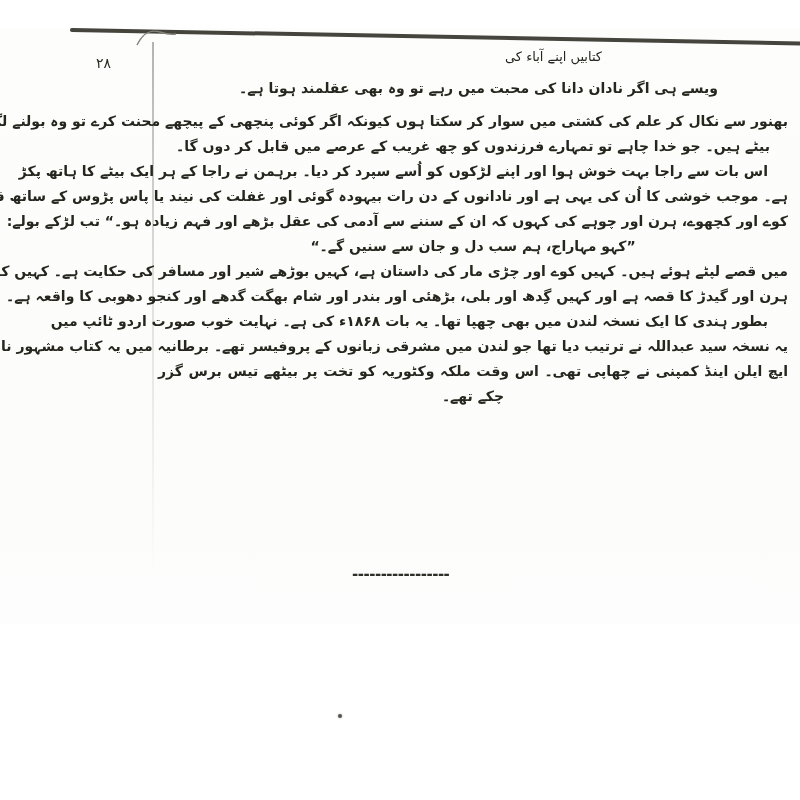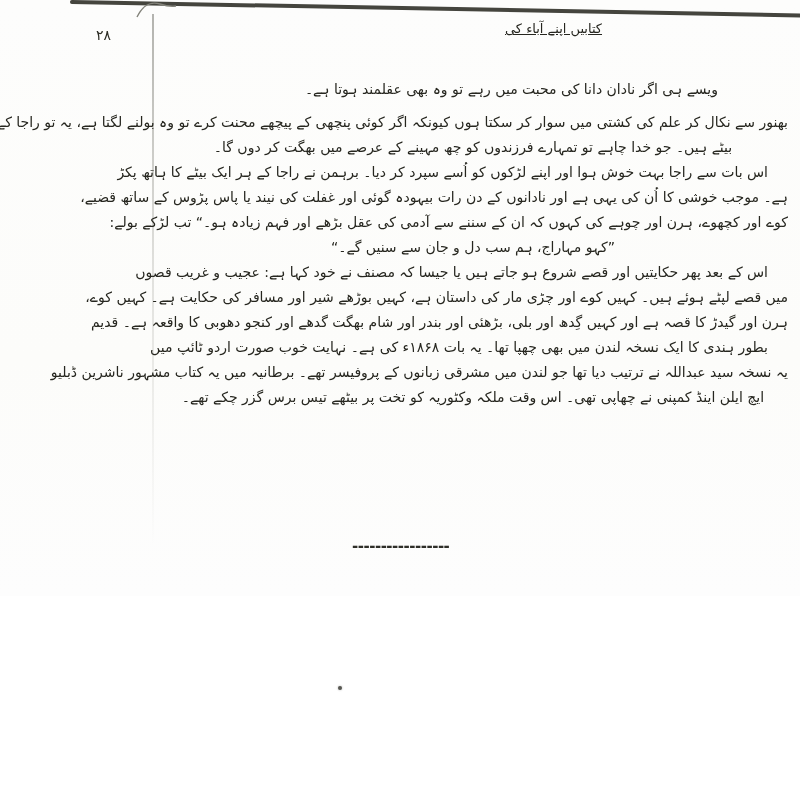--- a/index.html
+++ b/index.html
@@ -4,20 +4,21 @@
 <style>
   html,body{margin:0;padding:0;}
   body{
     width:800px;height:800px;overflow:hidden;
     background:#ffffff;
     font-family:"DejaVu Sans",sans-serif;
   }
   .photo{
     position:relative;width:800px;height:596px;
     background:linear-gradient(180deg,#fdfdfc 0%,#fcfcfa 60%,#fdfdfd 100%);
+    margin-top:28px;
   }
   
   .top-edge{
     position:absolute;left:70px;top:0px;width:740px;height:4px;
     background:#45453e;border-radius:2px;
     transform:rotate(1.05deg);transform-origin:left top;
   }
   
   .fold-line{
     position:absolute;left:152px;top:14px;width:1.5px;height:560px;
@@ -25,25 +26,24 @@
   }
   .curl-mark{position:absolute;left:134px;top:0px;}
   .page-number{
     position:absolute;left:96px;top:27px;
     font-size:14px;color:#2a2a22;direction:rtl;
   }
   .running-header{
     position:absolute;left:505px;top:21px;width:122px;
     font-size:13px;color:#26261f;direction:rtl;text-align:left;
     white-space:nowrap;
-    text-decoration:underline;
   }
   .body-text{
-    position:absolute;left:158px;top:77px;width:630px;
-    color:#26261f;direction:rtl;
+    position:absolute;left:158px;top:48px;width:630px;
+    color:#26261f;direction:rtl;font-weight:bold;
   }
   .line{
     height:25px;line-height:25px;font-size:14px;
     text-align:justify;text-align-last:justify;
     white-space:nowrap;overflow:visible;
   }
   .line.intro{
     padding-right:70px;padding-left:178px;height:25px;
     margin-bottom:8px;
   }
@@ -77,28 +77,27 @@
 
   <div class="page-number">۲۸</div>
 
   <div class="running-header">کتابیں اپنے آباء کی</div>
 
   <div class="body-text">
 
     <div class="line intro">ویسے ہی اگر نادان دانا کی محبت میں رہے تو وہ بھی عقلمند ہوتا ہے۔</div>
 
     <div class="line">بھنور سے نکال کر علم کی کشتی میں سوار کر سکتا ہوں کیونکہ اگر کوئی پنچھی کے پیچھے محنت کرے تو وہ بولنے لگتا ہے، یہ تو راجا کے</div>
-    <div class="line pend">بیٹے ہیں۔ جو خدا چاہے تو تمہارے فرزندوں کو چھ مہینے کے عرصے میں بھگت کر دوں گا۔</div>
+    <div class="line pend">بیٹے ہیں۔ جو خدا چاہے تو تمہارے فرزندوں کو چھ غریب کے عرصے میں قابل کر دوں گا۔</div>
 
     <div class="line pstart">اس بات سے راجا بہت خوش ہوا اور اپنے لڑکوں کو اُسے سپرد کر دیا۔ برہمن نے راجا کے ہر ایک بیٹے کا ہاتھ پکڑ</div>
     <div class="line">ہے۔ موجب خوشی کا اُن کی یہی ہے اور نادانوں کے دن رات بیہودہ گوئی اور غفلت کی نیند یا پاس پڑوس کے ساتھ قضیے،</div>
     <div class="line">کوے اور کچھوے، ہرن اور چوہے کی کہوں کہ ان کے سننے سے آدمی کی عقل بڑھے اور فہم زیادہ ہو۔“ تب لڑکے بولے:</div>
     <div class="line pend">”کہو مہاراج، ہم سب دل و جان سے سنیں گے۔“</div>
 
-    <div class="line pstart">اس کے بعد پھر حکایتیں اور قصے شروع ہو جاتے ہیں یا جیسا کہ مصنف نے خود کہا ہے: عجیب و غریب قصوں</div>
     <div class="line">میں قصے لپٹے ہوئے ہیں۔ کہیں کوے اور چڑی مار کی داستان ہے، کہیں بوڑھے شیر اور مسافر کی حکایت ہے۔ کہیں کوے،</div>
     <div class="line">ہرن اور گیدڑ کا قصہ ہے اور کہیں گِدھ اور بلی، بڑھئی اور بندر اور شام بھگت گدھے اور کنجو دھوبی کا واقعہ ہے۔ قدیم</div>
 
     <div class="line pstart">بطور ہندی کا ایک نسخہ لندن میں بھی چھپا تھا۔ یہ بات ۱۸۶۸ء کی ہے۔ نہایت خوب صورت اردو ٹائپ میں</div>
     <div class="line">یہ نسخہ سید عبداللہ نے ترتیب دیا تھا جو لندن میں مشرقی زبانوں کے پروفیسر تھے۔ برطانیہ میں یہ کتاب مشہور ناشرین ڈبلیو</div>
     <div class="line pend">ایچ ایلن اینڈ کمپنی نے چھاپی تھی۔ اس وقت ملکہ وکٹوریہ کو تخت پر بیٹھے تیس برس گزر چکے تھے۔</div>
 
   </div>
 
   <div class="separator">-----------------</div>

